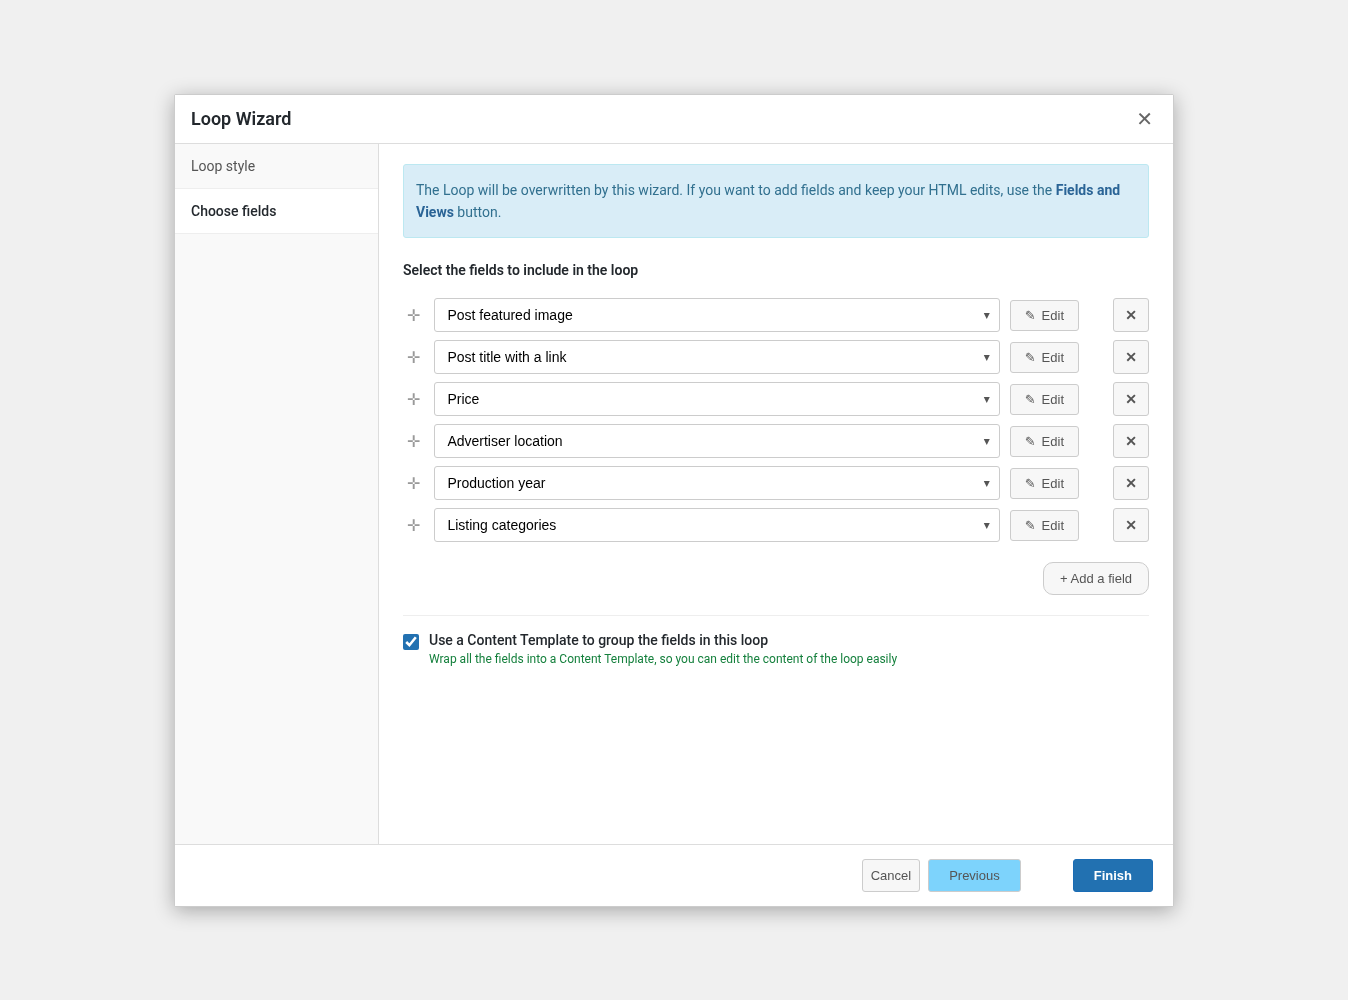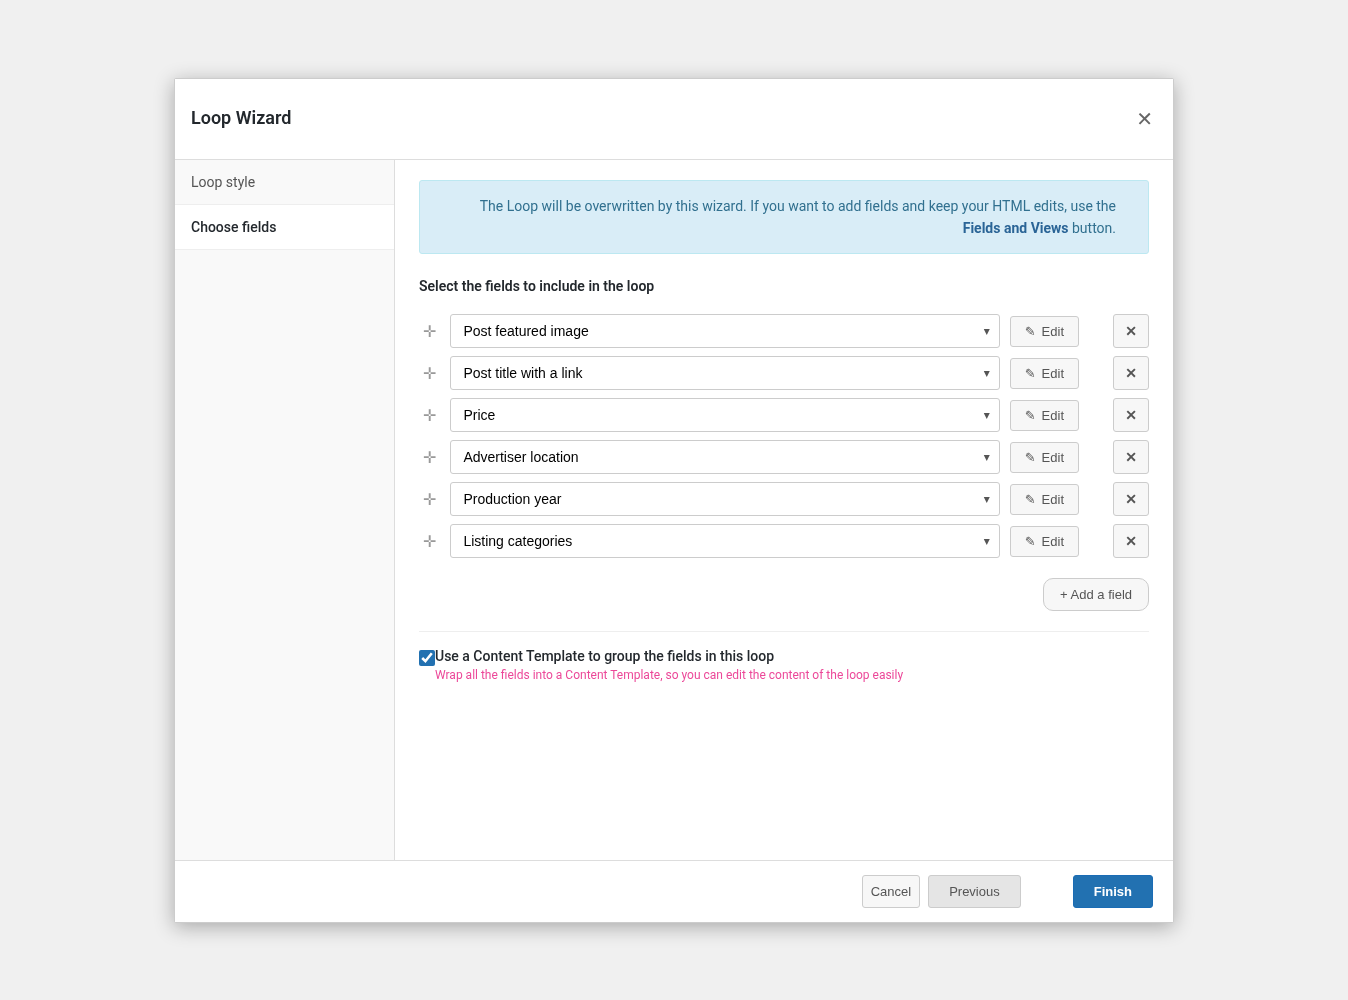--- a/index.html
+++ b/index.html
@@ -16,22 +16,23 @@
     .dialog {
       background: #fff;
       width: 1000px;
       border: 1px solid #ccc;
       box-shadow: 0 4px 20px rgba(0,0,0,0.3);
       border-radius: 2px;
     }
 
     .dialog-header {
       display: flex;
+      align-items: center;
       justify-content: space-between;
-      padding: 28px 16px;
+      padding: 12px 16px;
       border-bottom: 1px solid #ddd;
       background: #fff;
     }
 
     .dialog-title {
       font-size: 18px;
       font-weight: 600;
       color: #23282d;
     }
 
@@ -43,21 +44,21 @@
       color: #666;
       padding: 0 4px;
     }
 
     .dialog-body {
       display: flex;
       min-height: 700px;
     }
 
     .sidebar {
-      width: 220px;
+      width: 204px;
       background: #f9f9f9;
       border-right: 1px solid #ddd;
       padding: 0;
     }
 
     .sidebar-item {
       padding: 14px 16px;
       color: #555;
       cursor: pointer;
       border-bottom: 1px solid #eee;
@@ -72,25 +73,24 @@
     .main-content {
       flex: 1;
       padding: 20px 24px;
       overflow-y: auto;
     }
 
     .info-box {
       background: #d9edf7;
       border: 1px solid #bce8f1;
       border-radius: 3px;
-      padding: 14px 32px;
+      padding: 14px 12px;
       margin-bottom: 24px;
       color: #31708f;
       line-height: 1.6;
-      text-align: right;
     }
 
     .info-box strong {
       font-weight: 700;
       color: #2a6496;
     }
 
     .section-title {
       font-size: 14px;
       font-weight: 600;
@@ -203,21 +203,21 @@
 
     .divider {
       border: none;
       border-top: 1px solid #eee;
       margin: 16px 0;
     }
 
     .checkbox-row {
       display: flex;
       align-items: flex-start;
-      gap: 0;
+      gap: 10px;
       margin-top: 13px;
     }
 
     .checkbox-input {
       width: 16px;
       height: 16px;
       margin-top: 2px;
       accent-color: #2271b1;
       cursor: pointer;
       flex-shrink: 0;
@@ -230,21 +230,21 @@
     }
 
     .checkbox-label {
       font-size: 14px;
       color: #23282d;
       font-weight: 500;
     }
 
     .checkbox-desc {
       font-size: 12px;
-      color: #ec4899;
+      color: #15803d;
     }
 
     .dialog-footer {
       display: flex;
       align-items: center;
       justify-content: flex-end;
       gap: 8px;
       padding: 14px 20px;
       border-top: 1px solid #ddd;
       background: #fff;
@@ -257,21 +257,21 @@
       background: #f7f7f7;
       color: #555;
       cursor: pointer;
       font-size: 13px;
     }
 
     .btn-previous {
       padding: 8px 20px;
       border: 1px solid #ccc;
       border-radius: 3px;
-      background: #e5e5e5;
+      background: #7dd3fc;
       color: #555;
       cursor: pointer;
       font-size: 13px;
     }
 
     .btn-finish {
       padding: 8px 20px;
       border: 1px solid #1a6cb5;
       border-radius: 3px;
       background: #2271b1;

